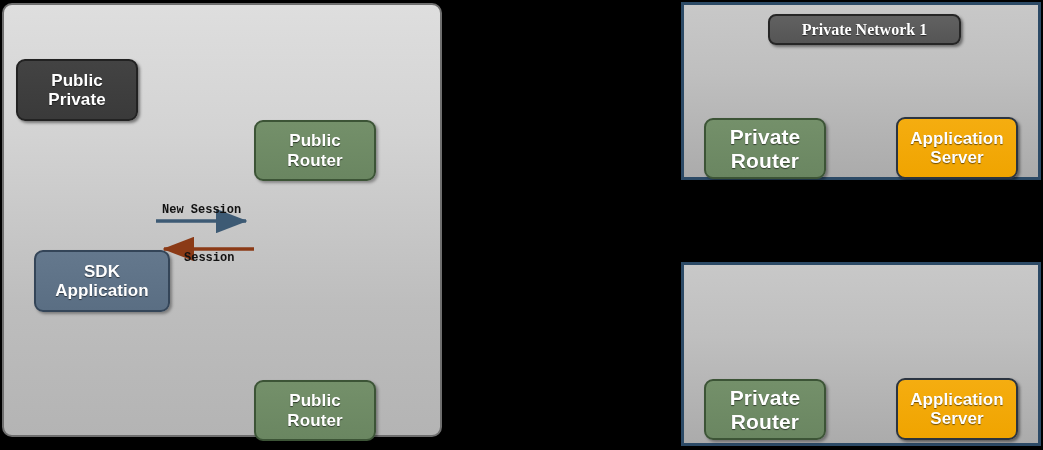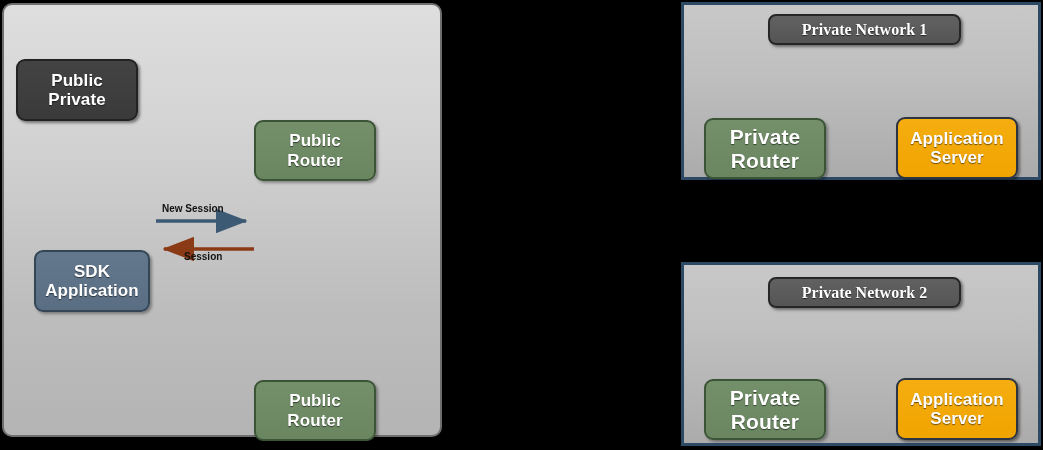--- a/index.html
+++ b/index.html
@@ -74,38 +74,38 @@
   }
   .box-label {
     background: linear-gradient(to bottom, #616161 0%, #555555 100%);
     border: 2px solid #262626;
     border-radius: 8px;
     box-shadow: 2px 2px 3px rgba(0,0,0,0.45);
   }
 
   #public-internet { left: 12px;  top: 10px;  width: 122px; height: 62px; font-size: 17px; }
   #public-router-top { left: 250px; top: 71px;  width: 122px; height: 61px; font-size: 17px; }
-  #sdk-application { left: 30px;  top: 201px; width: 116px; height: 62px; font-size: 17px; }
+  #sdk-application { left: 30px;  top: 201px; width: 136px; height: 62px; font-size: 17px; }
   #controller     { left: 251px; top: 202px; width: 122px; height: 61px; font-size: 17px; }
   #public-router-bottom { left: 250px; top: 331px; width: 122px; height: 61px; font-size: 17px; }
 
   
   #arrow-layer {
     position: absolute;
     left: 0; top: 0;
     width: 440px; height: 434px;
     pointer-events: none;
   }
   .arrow-label {
     position: absolute;
-    font-size: 10px;
+    font-size: 12px;
     font-weight: bold;
     color: #111111;
     white-space: nowrap;
-    font-family: Liberation Sans, sans-serif;
+    font-family: Liberation Mono, monospace;
   }
   #label-new-session { left: 158px; top: 198px; }
   #label-session     { left: 180px; top: 246px; text-align: right; }
 
   
   .private-panel {
     position: absolute;
     box-sizing: border-box;
     border: 3px solid #2c4a66;
     background: linear-gradient(to bottom, #c8c8c8 0%, #bfbfbf 40%, #ababab 100%);
@@ -200,21 +200,20 @@
 
   <div id="net1-server" class="node box-orange app-server">
     <div>
       <span>Application</span>
       <span>Server</span>
     </div>
   </div>
 </div>
 
 <div id="private-network-2" class="private-panel">
-  <div id="net2-title" class="net-title box-label">Private Network 2</div>
 
   <div id="net2-router" class="node box-green private-router">
     <div>
       <span>Private</span>
       <span>Router</span>
     </div>
   </div>
 
   <div id="net2-server" class="node box-orange app-server">
     <div>

